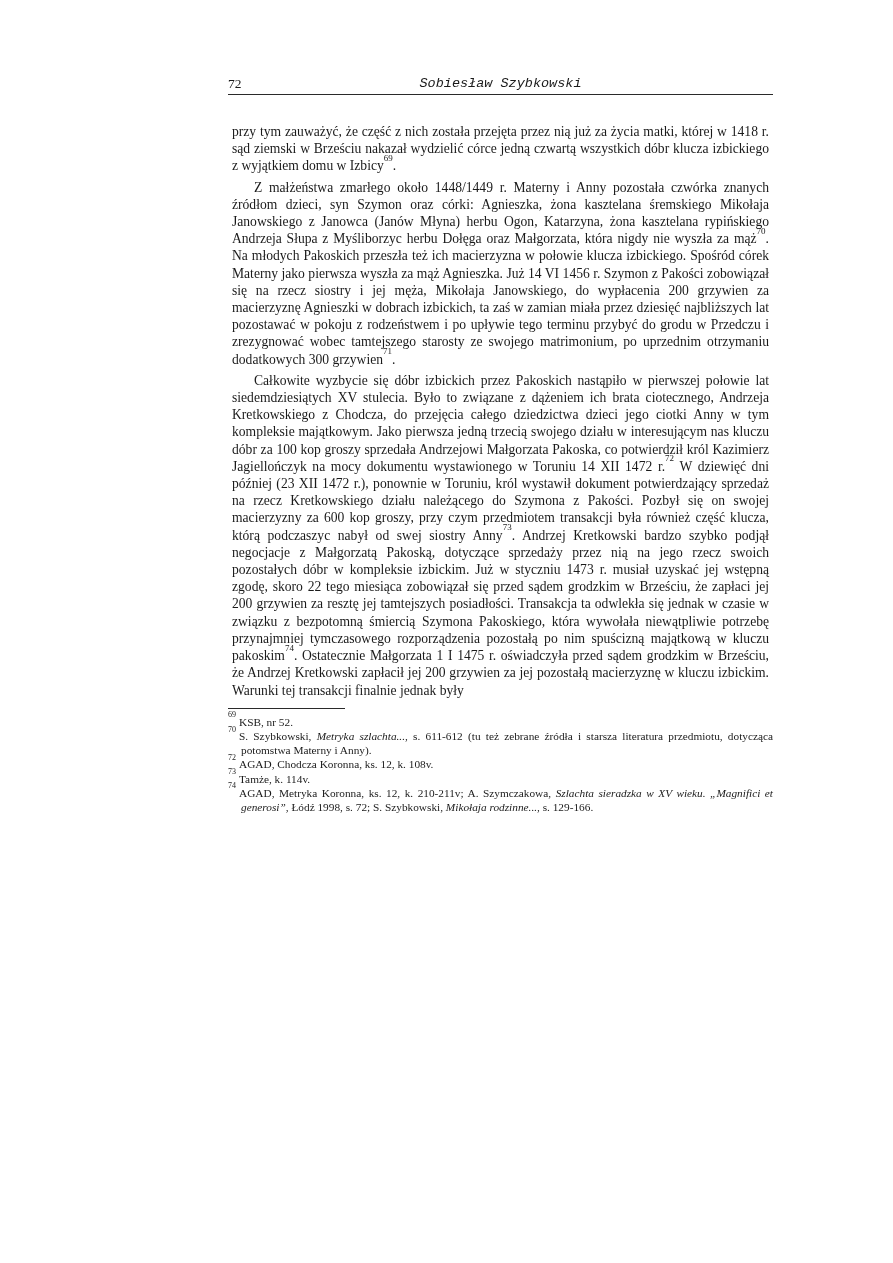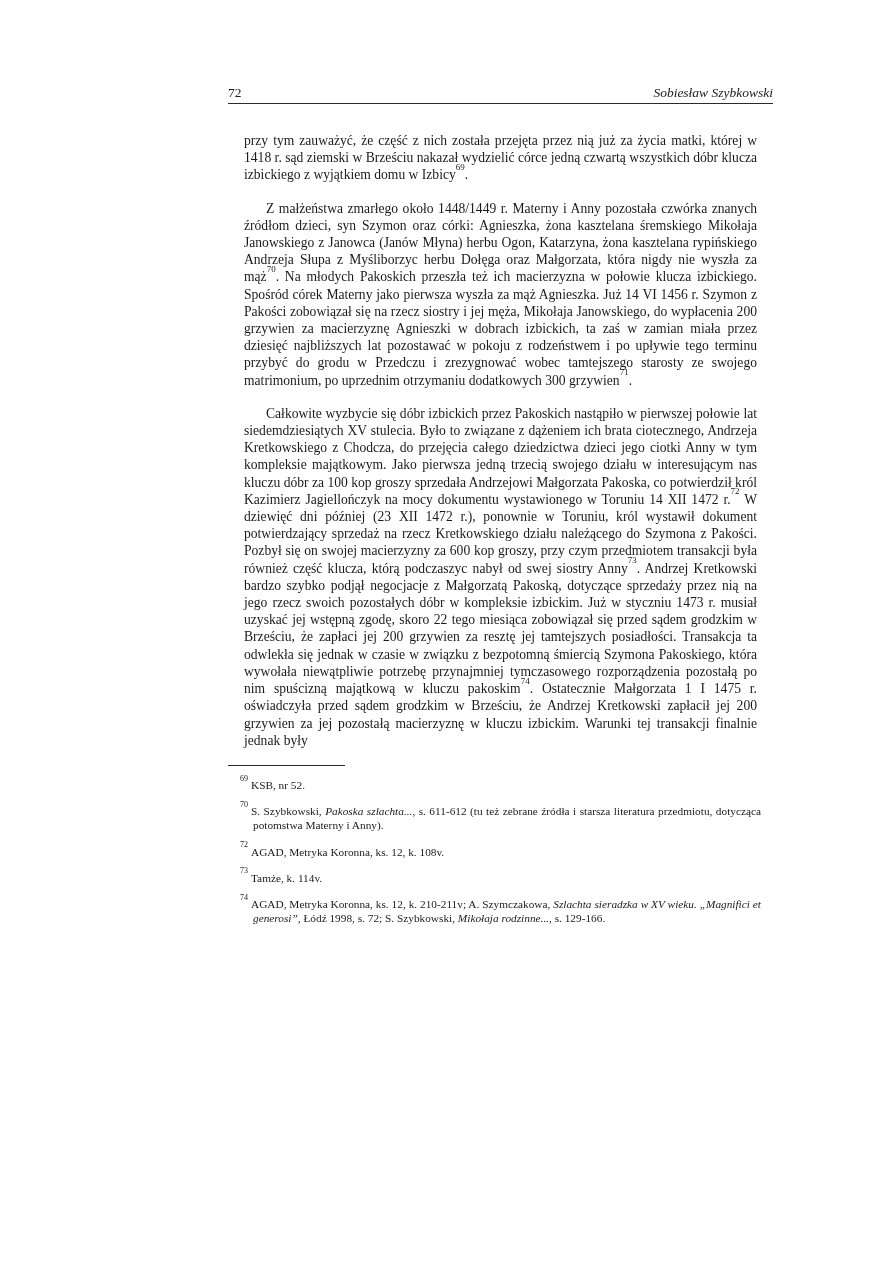--- a/index.html
+++ b/index.html
@@ -12,51 +12,52 @@
     width: 893px;
     height: 1263px;
     background: #ffffff;
     font-family: "Liberation Serif", "DejaVu Serif", serif;
     color: #1a1a1a;
     overflow: hidden;
   }
   .content {
     position: absolute;
     left: 228px;
-    top: 84px;
+    top: 75px;
     width: 545px;
   }
   .page-header {
     position: relative;
     font-size: 13.5px;
     line-height: 17px;
     height: 18px;
   }
   .page-number {
     position: absolute;
     left: 0;
     top: 0;
   }
   .running-title {
     display: block;
-    text-align: right;
+    text-align: center;
     font-style: italic;
+    font-family: Liberation Mono, monospace;
   }
   .header-rule {
     border-bottom: 1.2px solid #2a2a2a;
     margin-top: 1px;
   }
   .body-text {
     margin-top: 28px;
     font-size: 13.6px;
     line-height: 17.2px;
     text-align: justify;
   }
   .body-text p {
-    margin: 16px;
+    margin: 4px;
     padding: 0;
   }
   .body-text p.indented {
     text-indent: 22px;
   }
   sup.fnref {
     font-size: 9px;
     line-height: 0;
     position: relative;
     top: -0.45em;
@@ -68,21 +69,21 @@
   }
   .footnotes {
     margin-top: 6px;
     font-size: 11.3px;
     line-height: 14.2px;
     text-align: justify;
   }
   .footnote {
     padding-left: 13px;
     text-indent: -13px;
-    margin: 12px;
+    margin: 0;
   }
   .footnote sup.fn-marker {
     font-size: 8px;
     line-height: 0;
     position: relative;
     top: -0.45em;
     margin-right: 3px;
   }
   .italic {
     font-style: italic;
@@ -106,24 +107,24 @@
       <p class="indented"><span>Z małżeństwa zmarłego około 1448/1449 r. Materny i Anny pozostała czwórka znanych źródłom dzieci, syn Szymon oraz córki: Agnieszka, żona kasztelana śremskiego Mikołaja Janowskiego z Janowca (Janów Młyna) herbu Ogon, Katarzyna, żona kasztelana rypińskiego Andrzeja Słupa z Myśliborzyc herbu Dołęga oraz Małgorzata, która nigdy nie wyszła za mąż</span><sup class="fnref">70</sup><span>. Na młodych Pakoskich przeszła też ich macierzyzna w połowie klucza izbickiego. Spośród córek Materny jako pierwsza wyszła za mąż Agnieszka. Już 14 VI 1456 r. Szymon z Pakości zobowiązał się na rzecz siostry i jej męża, Mikołaja Janowskiego, do wypłacenia 200 grzywien za macierzyznę Agnieszki w dobrach izbickich, ta zaś w zamian miała przez dziesięć najbliższych lat pozostawać w pokoju z rodzeństwem i po upływie tego terminu przybyć do grodu w Przedczu i zrezygnować wobec tamtejszego starosty ze swojego matrimonium, po uprzednim otrzymaniu dodatkowych 300 grzywien</span><sup class="fnref">71</sup><span>.</span></p>
 
       <p class="indented"><span>Całkowite wyzbycie się dóbr izbickich przez Pakoskich nastąpiło w pierwszej połowie lat siedemdziesiątych XV stulecia. Było to związane z dążeniem ich brata ciotecznego, Andrzeja Kretkowskiego z Chodcza, do przejęcia całego dziedzictwa dzieci jego ciotki Anny w tym kompleksie majątkowym. Jako pierwsza jedną trzecią swojego działu w interesującym nas kluczu dóbr za 100 kop groszy sprzedała Andrzejowi Małgorzata Pakoska, co potwierdził król Kazimierz Jagiellończyk na mocy dokumentu wystawionego w Toruniu 14 XII 1472 r.</span><sup class="fnref">72</sup><span> W dziewięć dni później (23 XII 1472 r.), ponownie w Toruniu, król wystawił dokument potwierdzający sprzedaż na rzecz Kretkowskiego działu należącego do Szymona z Pakości. Pozbył się on swojej macierzyzny za 600 kop groszy, przy czym przedmiotem transakcji była również część klucza, którą podczaszyc nabył od swej siostry Anny</span><sup class="fnref">73</sup><span>. Andrzej Kretkowski bardzo szybko podjął negocjacje z Małgorzatą Pakoską, dotyczące sprzedaży przez nią na jego rzecz swoich pozostałych dóbr w kompleksie izbickim. Już w styczniu 1473 r. musiał uzyskać jej wstępną zgodę, skoro 22 tego miesiąca zobowiązał się przed sądem grodzkim w Brześciu, że zapłaci jej 200 grzywien za resztę jej tamtejszych posiadłości. Transakcja ta odwlekła się jednak w czasie w związku z bezpotomną śmiercią Szymona Pakoskiego, która wywołała niewątpliwie potrzebę przynajmniej tymczasowego rozporządzenia pozostałą po nim spuścizną majątkową w kluczu pakoskim</span><sup class="fnref">74</sup><span>. Ostatecznie Małgorzata 1 I 1475 r. oświadczyła przed sądem grodzkim w Brześciu, że Andrzej Kretkowski zapłacił jej 200 grzywien za jej pozostałą macierzyznę w kluczu izbickim. Warunki tej transakcji finalnie jednak były</span></p>
     </main>
 
     <div class="footnote-rule"></div>
 
     <section class="footnotes">
       <div class="footnote"><sup class="fn-marker">69</sup><span>KSB, nr 52.</span></div>
 
-      <div class="footnote"><sup class="fn-marker">70</sup><span>S. Szybkowski, </span><span class="italic">Pakoska szlachta...</span><span>, s. 611-612 (tu też zebrane źródła i starsza literatura przedmiotu, dotycząca potomstwa Materny i Anny).</span></div>
+      <div class="footnote"><sup class="fn-marker">70</sup><span>S. Szybkowski, </span><span class="italic">Metryka szlachta...</span><span>, s. 611-612 (tu też zebrane źródła i starsza literatura przedmiotu, dotycząca potomstwa Materny i Anny).</span></div>
 
 
-      <div class="footnote"><sup class="fn-marker">72</sup><span>AGAD, Metryka Koronna, ks. 12, k. 108v.</span></div>
+      <div class="footnote"><sup class="fn-marker">72</sup><span>AGAD, Chodcza Koronna, ks. 12, k. 108v.</span></div>
 
       <div class="footnote"><sup class="fn-marker">73</sup><span>Tamże, k. 114v.</span></div>
 
       <div class="footnote"><sup class="fn-marker">74</sup><span>AGAD, Metryka Koronna, ks. 12, k. 210-211v; A. Szymczakowa, </span><span class="italic">Szlachta sieradzka w XV wieku. „Magnifici et generosi”</span><span>, Łódź 1998, s. 72; S. Szybkowski, </span><span class="italic">Mikołaja rodzinne...</span><span>, s. 129-166.</span></div>
     </section>
 
   </div>
 </div>
 
 </body></html>

